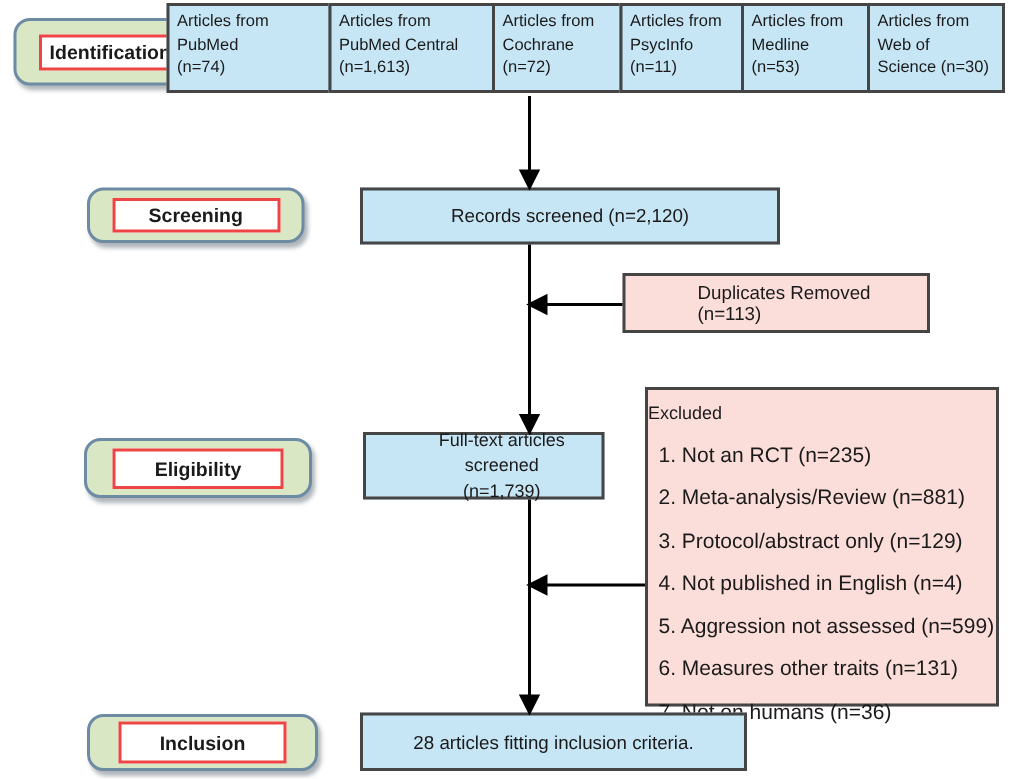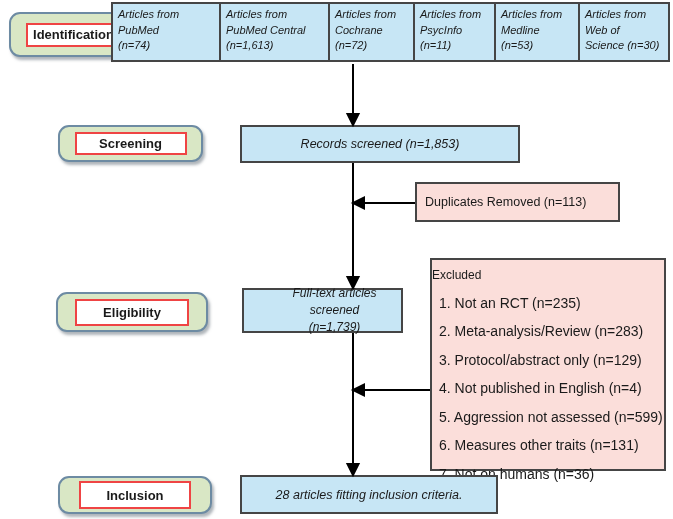--- a/index.html
+++ b/index.html
@@ -1,21 +1,21 @@
 <!DOCTYPE html>
 <html><head>
 <meta charset="utf-8">
 <style>
   html,body { margin:0; padding:0; background:#ffffff; }
   .canvas {
     position:relative; width:673px; height:519px; background:#ffffff;
     font-family:"Liberation Sans", sans-serif; color:#1a1a1a; overflow:hidden;
   }
   .box { position:absolute; box-sizing:border-box; border:2px solid #454545; }
-  .blue { background:#c7e6f5;font-style:italic; }
+  .blue { background:#c7e6f5; }
   .pink { background:#fbdeda; }
   .src  { font-size:11px; line-height:15.5px; padding:3px 5px; white-space:pre-line; }
   .center { display:flex; align-items:center; justify-content:center; text-align:center; }
   .mid-text { font-size:12.5px; }
   .pre { white-space:pre-line; }
   .stage {
     position:absolute; box-sizing:border-box; background:#d9e7c5;
     border:2px solid #6d8ba3; border-radius:11px;
     box-shadow:2px 3px 3px rgba(110,120,130,.55);
     display:flex; align-items:center; justify-content:center;
@@ -61,33 +61,33 @@
   <div class="box blue src" style="left:413px; top:2px; width:83px;  height:60px;">Articles from
 PsycInfo
 (n=11)</div>
   <div class="box blue src" style="left:494px; top:2px; width:86px;  height:60px;">Articles from
 Medline
 (n=53)</div>
   <div class="box blue src" style="left:578px; top:2px; width:92px;  height:60px;">Articles from
 Web of
 Science (n=30)</div>
 
-  <div class="box blue center mid-text" style="left:240px; top:125px; width:280px; height:38px;">Records screened (n=1,853)</div>
+  <div class="box blue center mid-text" style="left:240px; top:125px; width:280px; height:38px;">Records screened (n=2,120)</div>
 
-  <div class="box pink" style="left:415px; top:182px; width:205px; height:40px;">
+  <div class="box pink" style="left:415px; top:182px; width:205px; height:40px;padding-left:40px;">
     <div class="dup-text">Duplicates Removed (n=113)</div>
   </div>
 
   <div class="box blue center pre" style="left:242px; top:288px; width:161px; height:45px; font-size:12px; line-height:17px;padding-left:24px;">Full-text articles screened
 (n=1,739)</div>
 
   <div class="box pink excluded" style="left:430px; top:258px; width:236px; height:213px;">
     <div class="excl-title">Excluded</div>
     <div class="excl-item">1. Not an RCT (n=235)</div>
-    <div class="excl-item">2. Meta-analysis/Review (n=283)</div>
+    <div class="excl-item">2. Meta-analysis/Review (n=881)</div>
     <div class="excl-item">3. Protocol/abstract only (n=129)</div>
     <div class="excl-item">4. Not published in English (n=4)</div>
     <div class="excl-item">5. Aggression not assessed (n=599)</div>
     <div class="excl-item">6. Measures other traits (n=131)</div>
     <div class="excl-item">7. Not on humans (n=36)</div>
   </div>
 
   <div class="box blue center mid-text" style="left:240px; top:475px; width:258px; height:39px;">28 articles fitting inclusion criteria.</div>
 
   <svg class="arrows" width="673" height="519" viewBox="0 0 673 519">

